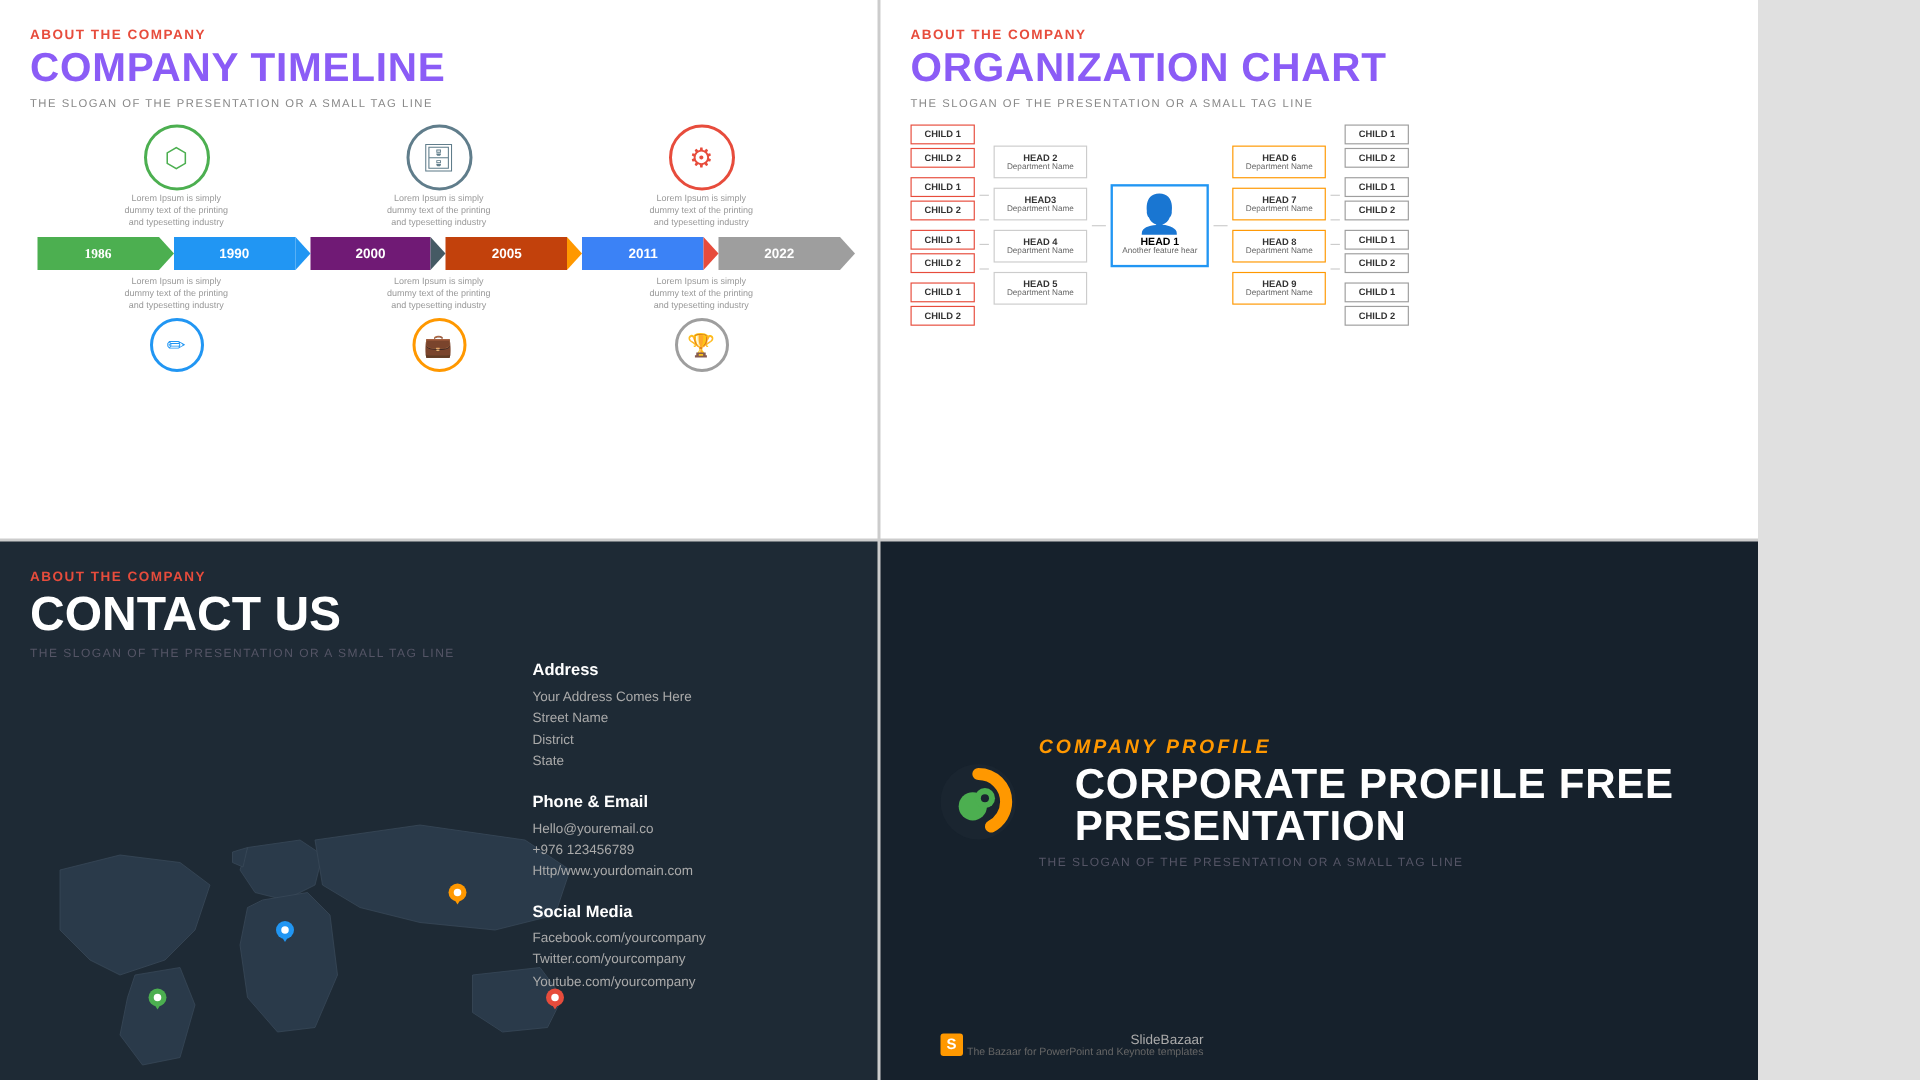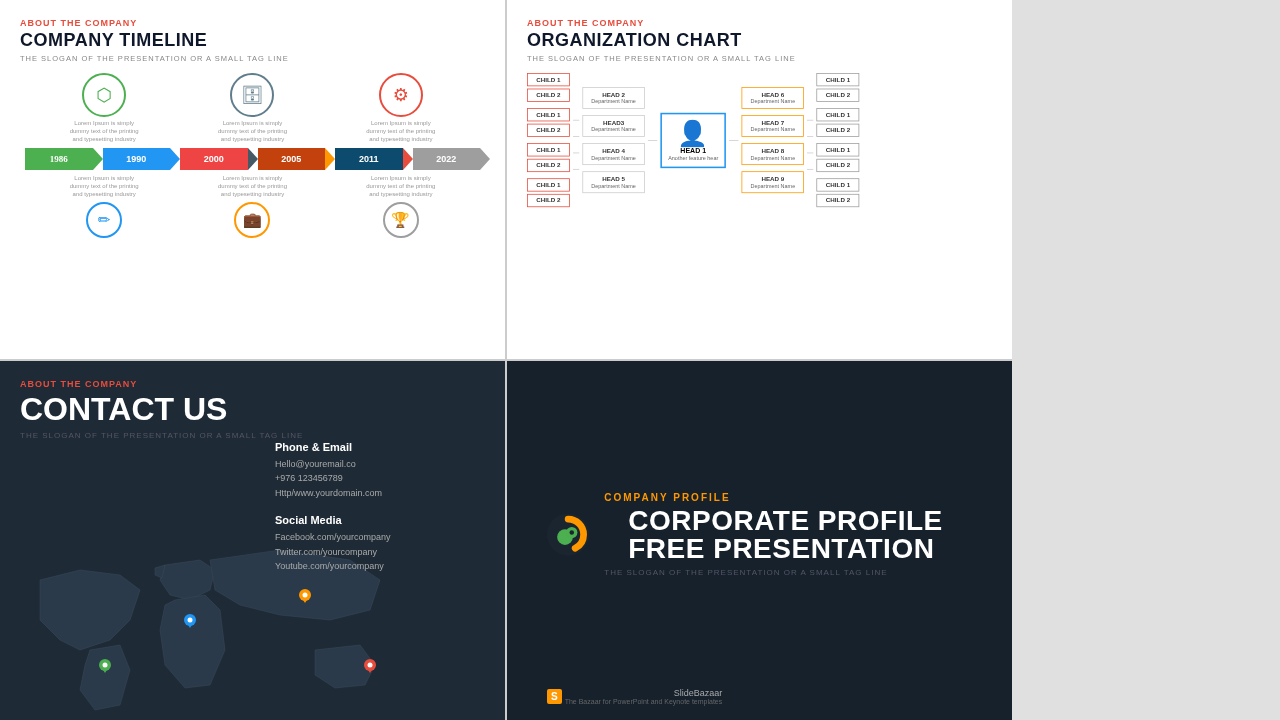--- a/index.html
+++ b/index.html
@@ -1,46 +1,46 @@
 <!DOCTYPE html>
 <html><head>
   <meta charset="utf-8">
   <style>
     * { box-sizing: border-box; margin: 0; padding: 0; }
     body { width: 1280px; height: 720px; overflow: hidden; font-family: Arial, sans-serif; background: #e0e0e0; }
     
-    .grid { display: grid; grid-template-columns: 1fr 1fr; grid-template-rows: 1fr 1fr; width: 1012px; height: 720px; gap: 2px; background: #ccc; }
+    .grid { display: grid; grid-template-columns: 1fr 1fr; grid-template-rows: 1fr 1fr; width: 1172px; height: 720px; gap: 2px; background: #ccc; }
     
     .panel { background: white; overflow: hidden; padding: 18px 20px; position: relative; }
     .panel-dark { background: #1e2a35; }
     .panel-darkest { background: #16212c; }
     
     
     .about-label { font-size: 9px; color: #e74c3c; font-weight: bold; letter-spacing: 1px; margin-bottom: 2px; }
-    .panel-title { font-size: 18px; font-weight: 900; color: #0f172a; text-transform: uppercase; margin-bottom: 3px; letter-spacing: 0.5px; }
+    .panel-title { font-size: 27px; font-weight: 900; color: #8b5cf6; text-transform: uppercase; margin-bottom: 3px; letter-spacing: 0.5px; }
     .panel-tagline { font-size: 7.5px; color: #888; letter-spacing: 1px; text-transform: uppercase; margin-bottom: 10px; }
     .timeline-icons-row { display: flex; justify-content: space-around; align-items: flex-end; margin-bottom: 5px; padding: 0 10px; }
     .tl-icon-item { display: flex; flex-direction: column; align-items: center; width: 80px; }
     .tl-icon-circle { width: 44px; height: 44px; border-radius: 50%; border: 2px solid #ddd; display: flex; align-items: center; justify-content: center; font-size: 18px; margin-bottom: 3px; }
     .tl-icon-circle.green { border-color: #4caf50; color: #4caf50; }
     .tl-icon-circle.red { border-color: #e74c3c; color: #e74c3c; }
     .tl-icon-text { font-size: 6px; color: #999; text-align: center; line-height: 1.3; }
     
     .timeline-bar { display: flex; align-items: center; margin: 4px 0; padding: 0 5px; }
     .tl-arrow { height: 22px; display: flex; align-items: center; justify-content: center; font-size: 9px; font-weight: bold; color: white; position: relative; flex: 1; }
     .tl-arrow::after { content: ''; position: absolute; right: -10px; top: 0; width: 0; height: 0; border-top: 11px solid transparent; border-bottom: 11px solid transparent; z-index: 2; }
     .tl-arrow-green { background: #4caf50; }
     .tl-arrow-green::after { border-left: 10px solid #4caf50; }
     .tl-arrow-blue { background: #2196f3; }
     .tl-arrow-blue::after { border-left: 10px solid #2196f3; }
-    .tl-arrow-dark { background: #ef4444; }
+    .tl-arrow-dark { background: #701a75; }
     .tl-arrow-dark::after { border-left: 10px solid #455a64; }
     .tl-arrow-orange { background: #c2410c; }
     .tl-arrow-orange::after { border-left: 10px solid #ff9800; }
-    .tl-arrow-red { background: #0c4a6e; }
+    .tl-arrow-red { background: #3b82f6; }
     .tl-arrow-red::after { border-left: 10px solid #e74c3c; }
     .tl-arrow-gray { background: #9e9e9e; }
     .tl-arrow-gray::after { border-left: 10px solid #9e9e9e; }
     
     .timeline-icons-bottom { display: flex; justify-content: space-around; align-items: flex-start; padding: 0 10px; margin-top: 5px; }
     .tl-icon-item-bottom { display: flex; flex-direction: column; align-items: center; width: 80px; }
 
     
     .org-panel { }
     .org-box { border: 1.5px solid #e74c3c; padding: 3px 6px; font-size: 8px; font-weight: bold; color: #333; min-width: 55px; text-align: center; background: white; }
@@ -55,21 +55,21 @@
     .map-area { position: absolute; bottom: 0; left: 0; width: 430px; height: 200px; }
     .contact-info { position: absolute; right: 30px; top: 80px; width: 200px; }
     .contact-section { margin-bottom: 14px; }
     .contact-section-title { font-size: 11px; font-weight: bold; color: white; margin-bottom: 4px; }
     .contact-section-text { font-size: 9px; color: #aaa; line-height: 1.6; }
 
     
     .corp-panel { display: flex; flex-direction: column; justify-content: center; align-items: flex-start; padding: 30px 40px; }
     .corp-logo-area { display: flex; align-items: center; gap: 15px; margin-bottom: 12px; }
     .corp-text-area { }
-    .corp-profile-label { font-size: 10px; color: #ff9800; letter-spacing: 2px; font-weight: bold; margin-bottom: 4px; }
+    .corp-profile-label { font-size: 13px; color: #ff9800; letter-spacing: 2px; font-weight: bold; margin-bottom: 4px; font-style: italic; }
     .corp-title { font-size: 28px; font-weight: 900; color: white; text-transform: uppercase; letter-spacing: 0.5px; margin-bottom: 5px; line-height: 1; margin-left: 24px; }
     .corp-tagline { font-size: 8px; color: #556; letter-spacing: 1px; text-transform: uppercase; }
     .slidebazaar { position: absolute; bottom: 15px; left: 40px; display: flex; align-items: center; gap: 6px; }
     .sb-badge { background: #ff9800; color: white; font-size: 10px; font-weight: bold; padding: 2px 4px; border-radius: 2px; }
     .sb-text { font-size: 9px; color: #aaa; }
     .sb-subtext { font-size: 7px; color: #666; }
 
     
     .tl-bottom-icon { width: 36px; height: 36px; border-radius: 50%; border: 2px solid #ddd; display: flex; align-items: center; justify-content: center; font-size: 15px; margin-bottom: 3px; }
     .tl-bottom-icon.blue2 { border-color: #2196f3; color: #2196f3; }
@@ -281,20 +281,27 @@
 
         <g transform="translate(105,153)">
           <circle cx="0" cy="-8" r="6" fill="#4caf50"></circle>
           <path d="M0,0 L-5,-8 A6,6 0 0,1 5,-8 Z" fill="#4caf50"></path>
           <circle cx="0" cy="-8" r="2.5" fill="white"></circle>
         </g>
       </svg>
     </div>
 
     <div class="contact-info">
+      <div class="contact-section">
+        <div class="contact-section-title">Address</div>
+        <div class="contact-section-text">Your Address Comes Here</div>
+        <div class="contact-section-text">Street Name</div>
+        <div class="contact-section-text">District</div>
+        <div class="contact-section-text">State</div>
+      </div>
       <div class="contact-section">
         <div class="contact-section-title">Phone &amp; Email</div>
         <div class="contact-section-text">Hello@youremail.co</div>
         <div class="contact-section-text">+976 123456789</div>
         <div class="contact-section-text">Http/www.yourdomain.com</div>
       </div>
       <div class="contact-section">
         <div class="contact-section-title">Social Media</div>
         <div class="contact-section-text">Facebook.com/yourcompany</div>
         <div class="contact-section-text">Twitter.com/yourcompany</div>

